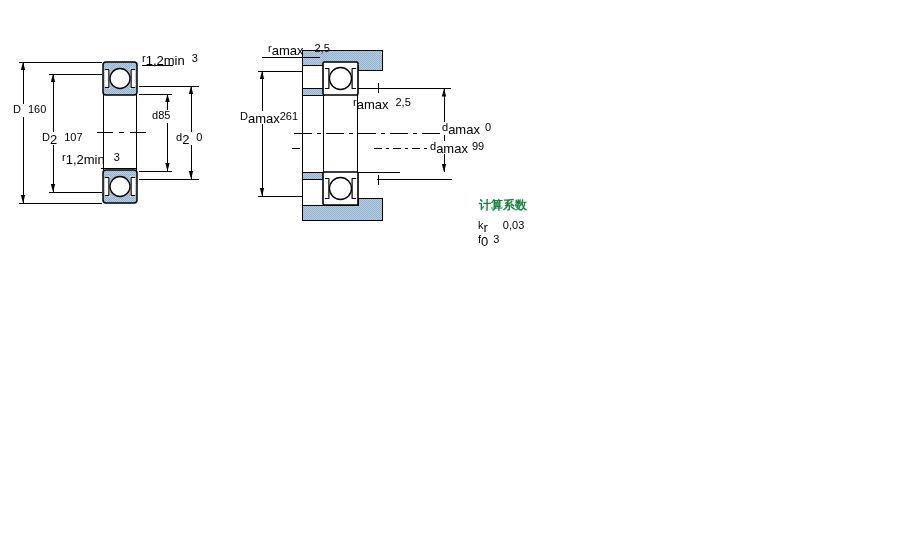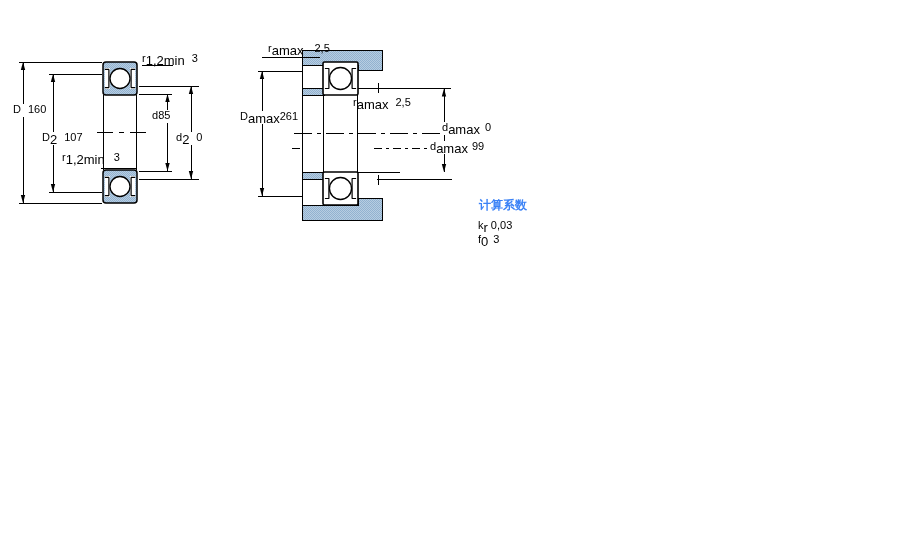--- a/index.html
+++ b/index.html
@@ -7,22 +7,22 @@
   svg{position:absolute;left:0;top:0;}
   .lbl{position:absolute;font:11px "Liberation Sans",sans-serif;color:#000;white-space:nowrap;background:#fff;line-height:11px;padding:0 1px;}
   .lbl.nobg{background:transparent;}
   .sub{font-size:13px;vertical-align:-3px;letter-spacing:0;}
   .val{}
   .val.m7{margin-left:7px;}
   .val.m9{margin-left:9px;}
   .val.m11{margin-left:11px;}
   .val.m5{margin-left:5px;}
   .val.m4{margin-left:4px;}
-  .val.m3{margin-left:3px;}
-  .title-cjk{position:absolute;font:bold 12px "Liberation Sans",sans-serif;color:#3b82f6;}
+  .val.m3{margin-left:15px;}
+  .title-cjk{position:absolute;font:bold 12px "Liberation Sans",sans-serif;color:#15803d;}
 </style>
 </head>
 <body>
 
 <div id="stage">
 <svg width="540" height="280" viewBox="0 0 540 280">
   <defs>
     <pattern id="dth" width="2" height="2" patternUnits="userSpaceOnUse">
       <rect width="2" height="2" fill="#b7cde1"></rect>
       <rect width="1" height="1" fill="#92b2d0"></rect>

